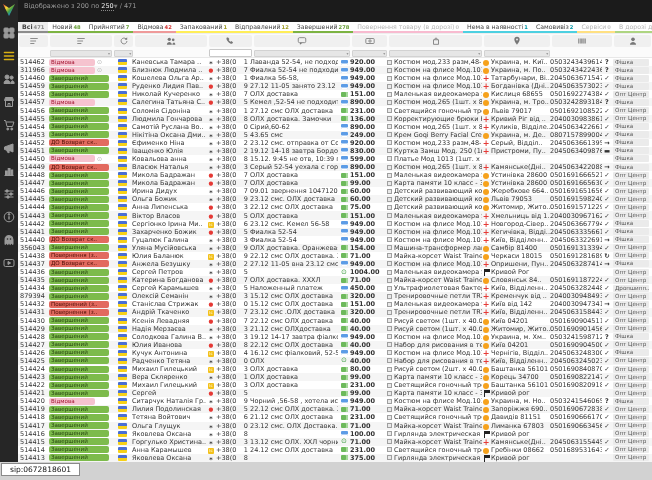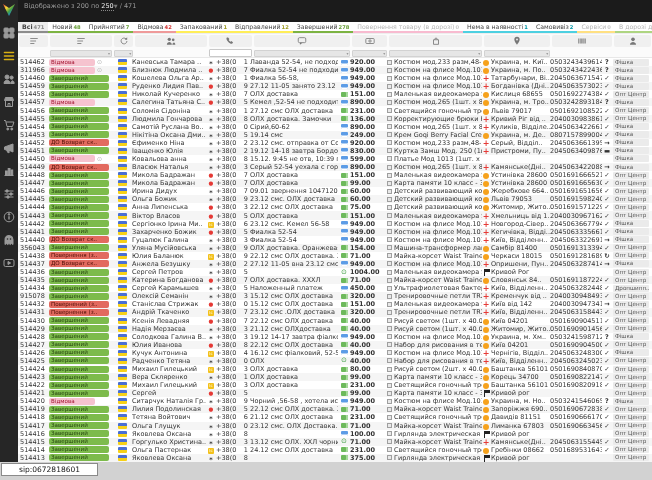--- a/index.html
+++ b/index.html
@@ -77,21 +77,21 @@
   .li-flag{width:6px;height:7px;border-left:1px solid #222;position:relative;margin-left:2px}
   .li-flag:after{content:"";position:absolute;left:0;top:0;width:5px;height:3px;background:#222}
   .li-none{width:8px}
   .c-track{width:52px;color:#555;font-size:5.8px}
   .c-ts{width:10px;text-align:center;font-size:6.5px;font-weight:bold}
   .ts-chk{color:#43a047}.ts-q{color:#8a8a8a}.ts-ret{color:#e53935}.ts-sync{color:#29b6f6}.ts-pay{color:#43a047}
   .c-src{width:38px;padding:0 1px}
   .c-src span{display:block;background:#ebebeb;border-radius:1px;color:#555;font-size:5.6px;line-height:7px;padding:0 2px;overflow:hidden;white-space:nowrap}
   
   .statusbar{position:absolute;left:0;bottom:0;width:652px;height:18px;background:#d2d2d2;z-index:5}
-  .sip{position:absolute;left:1px;top:1px;background:#fff;border:1px solid #8a8a8a;font-size:7.5px;line-height:11px;color:#111;padding:0 17px}
+  .sip{position:absolute;left:1px;top:1px;background:#fff;border:1px solid #8a8a8a;font-size:7.5px;line-height:11px;color:#111;padding:0 8px}
 </style>
 </head>
 <body>
 
 <div class="app">
   <aside class="sidebar">
     <svg class="sb-logo" viewBox="0 0 14 16">
       <defs>
           <linearGradient id="rg" x1="0" y1="0" x2="1" y2="1">
         <stop offset="0" stop-color="#e53935"></stop>
@@ -606,21 +606,21 @@
             <span class="pill st-done">Завершений</span>
             <span class="st-info"></span>
           </div>
     <div class="c-flag">
             <span class="flag-ua"></span>
           </div>
     <div class="c-name">Нікітіна Оксана Дми..</div>
     <div class="c-op op-ks">*</div>
     <div class="c-phone">+38(0</div>
     <div class="c-cnt">5</div>
-    <div class="c-comment">19.14 смс</div>
+    <div class="c-comment">43.65 смс</div>
     <div class="c-pay">
             <span class="pay-card"></span>
           </div>
     <div class="c-price">249.00</div>
     <div class="c-prod">
             <span class="prodbox"></span>
             <span>Крем Goqi Berry Facial Cream *3..</span>
           </div>
     <div class="c-loc">
             <span class="li li-up"></span>
@@ -1254,21 +1254,21 @@
             <span>Київ, Відділенн..</span>
           </div>
     <div class="c-track">20450632824487</div>
     <div class="c-ts ts-chk">✓</div>
     <div class="c-src">
             <span>Дропшипп..</span>
           </div>
   </div>
 
   <div class="tr alt">
-    <div class="c-id">915078</div>
+    <div class="c-id">879394</div>
     <div class="c-status">
             <span class="pill st-done">Завершений</span>
             <span class="st-info"></span>
           </div>
     <div class="c-flag">
             <span class="flag-ua"></span>
           </div>
     <div class="c-name">Олексій Семанін</div>
     <div class="c-op op-ks">*</div>
     <div class="c-phone">+38(0</div>
@@ -1889,21 +1889,21 @@
 
   <div class="tr">
     <div class="c-id">514414</div>
     <div class="c-status">
             <span class="pill st-done">Завершений</span>
             <span class="st-info"></span>
           </div>
     <div class="c-flag">
             <span class="flag-ua"></span>
           </div>
-    <div class="c-name">Ольга Пастернак</div>
+    <div class="c-name">Анна Карамышев</div>
     <div class="c-op"><span class="op-lc">lc</span></div>
     <div class="c-phone">+38(0</div>
     <div class="c-cnt">1</div>
     <div class="c-comment">24.12 смс ОЛХ доставка</div>
     <div class="c-pay">
             <span class="pay-cash"></span>
           </div>
     <div class="c-price">231.00</div>
     <div class="c-prod">
             <span class="prodbox"></span>

